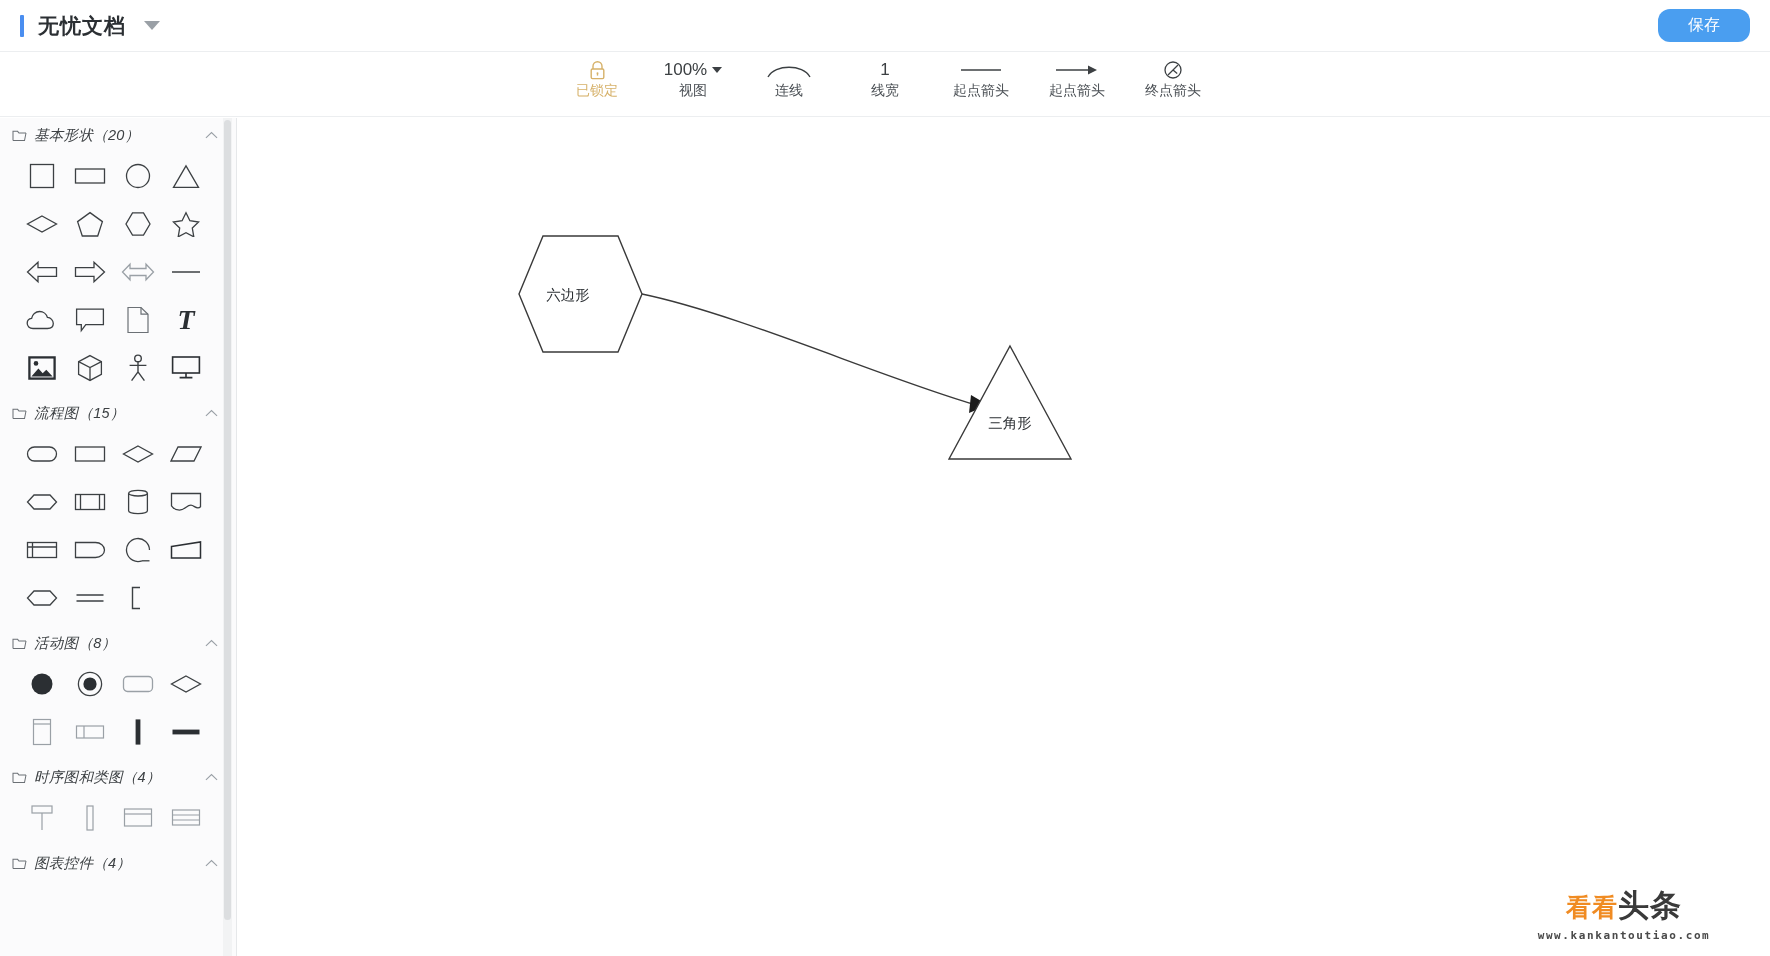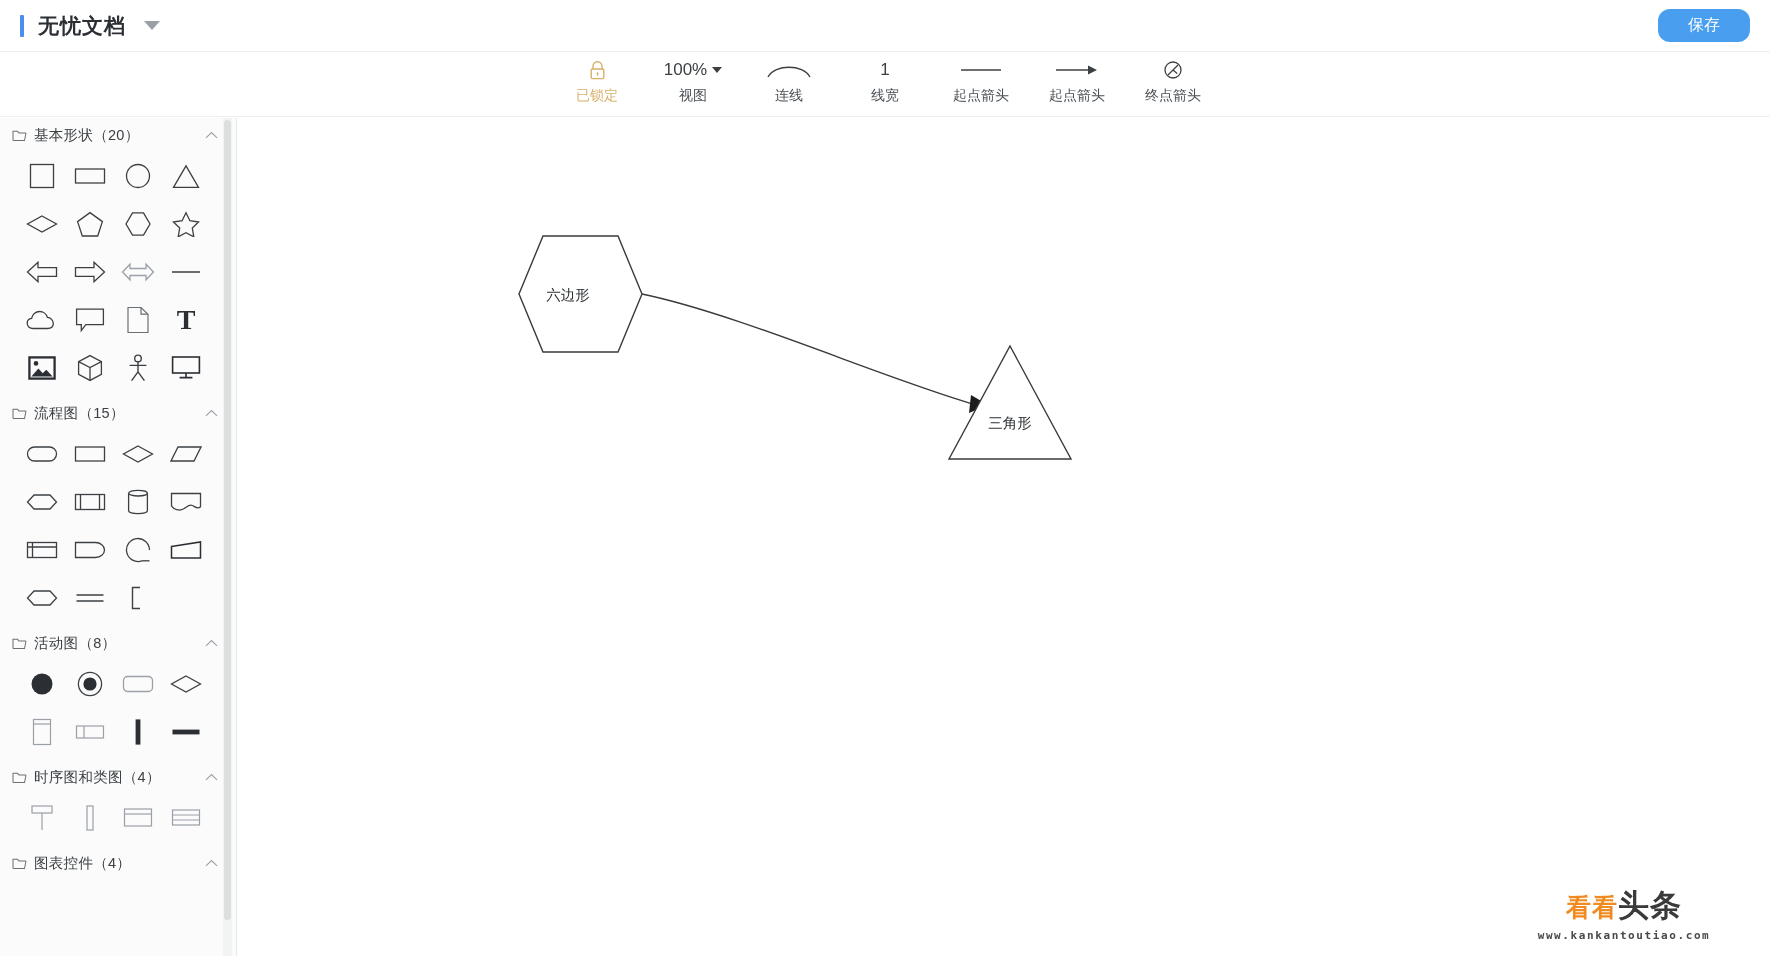--- a/index.html
+++ b/index.html
@@ -44,21 +44,21 @@
     position: absolute; left: 0; top: 52px;
     width: 1770px; height: 65px;
     background: #ffffff;
     border-bottom: 1px solid #eceef0;
     display: flex; align-items: flex-start; justify-content: center;
     gap: 0;
   }
   .tool {
     width: 96px; height: 58px; padding-top: 6px;
     display: flex; flex-direction: column; align-items: center;
-    justify-content: flex-start; gap: 5px;
+    justify-content: flex-start; 
     cursor: pointer; background: transparent; border: none;
     font-family: inherit;
   }
   .tool-glyph {
     height: 24px; display: flex; align-items: center; justify-content: center;
     color: #3c4043; font-size: 17px;
   }
   .tool-label { font-size: 14px; color: #4b5055; }
   .tool.locked .tool-label, .tool.locked .tool-glyph { color: #d6b169; }
   .zoom-val { font-size: 17px; color: #3c4043; display: flex; align-items: center; gap: 5px; }
@@ -69,21 +69,21 @@
   }
 
   
   .sidebar {
     position: absolute; left: 0; top: 118px;
     width: 237px; height: 838px;
     background: #fbfbfc;
     border-right: 1px solid #e6e8ea;
     overflow: hidden;
   }
-  .sb-inner { width: 232px; height: 838px; overflow: hidden; position: relative; }
+  .sb-inner { width: 232px; height: 838px; overflow: hidden; position: relative; font-style: italic; }
   .sb-scroll-track {
     position: absolute; right: 0px; top: 0; width: 9px; height: 838px;
     background: #f2f3f4;
   }
   .sb-scroll-thumb {
     position: absolute; right: 1px; top: 2px; width: 7px; height: 800px;
     background: #dcdee0; border-radius: 4px; cursor: pointer;
   }
   .sec-head {
     display: flex; align-items: center; height: 34px;

